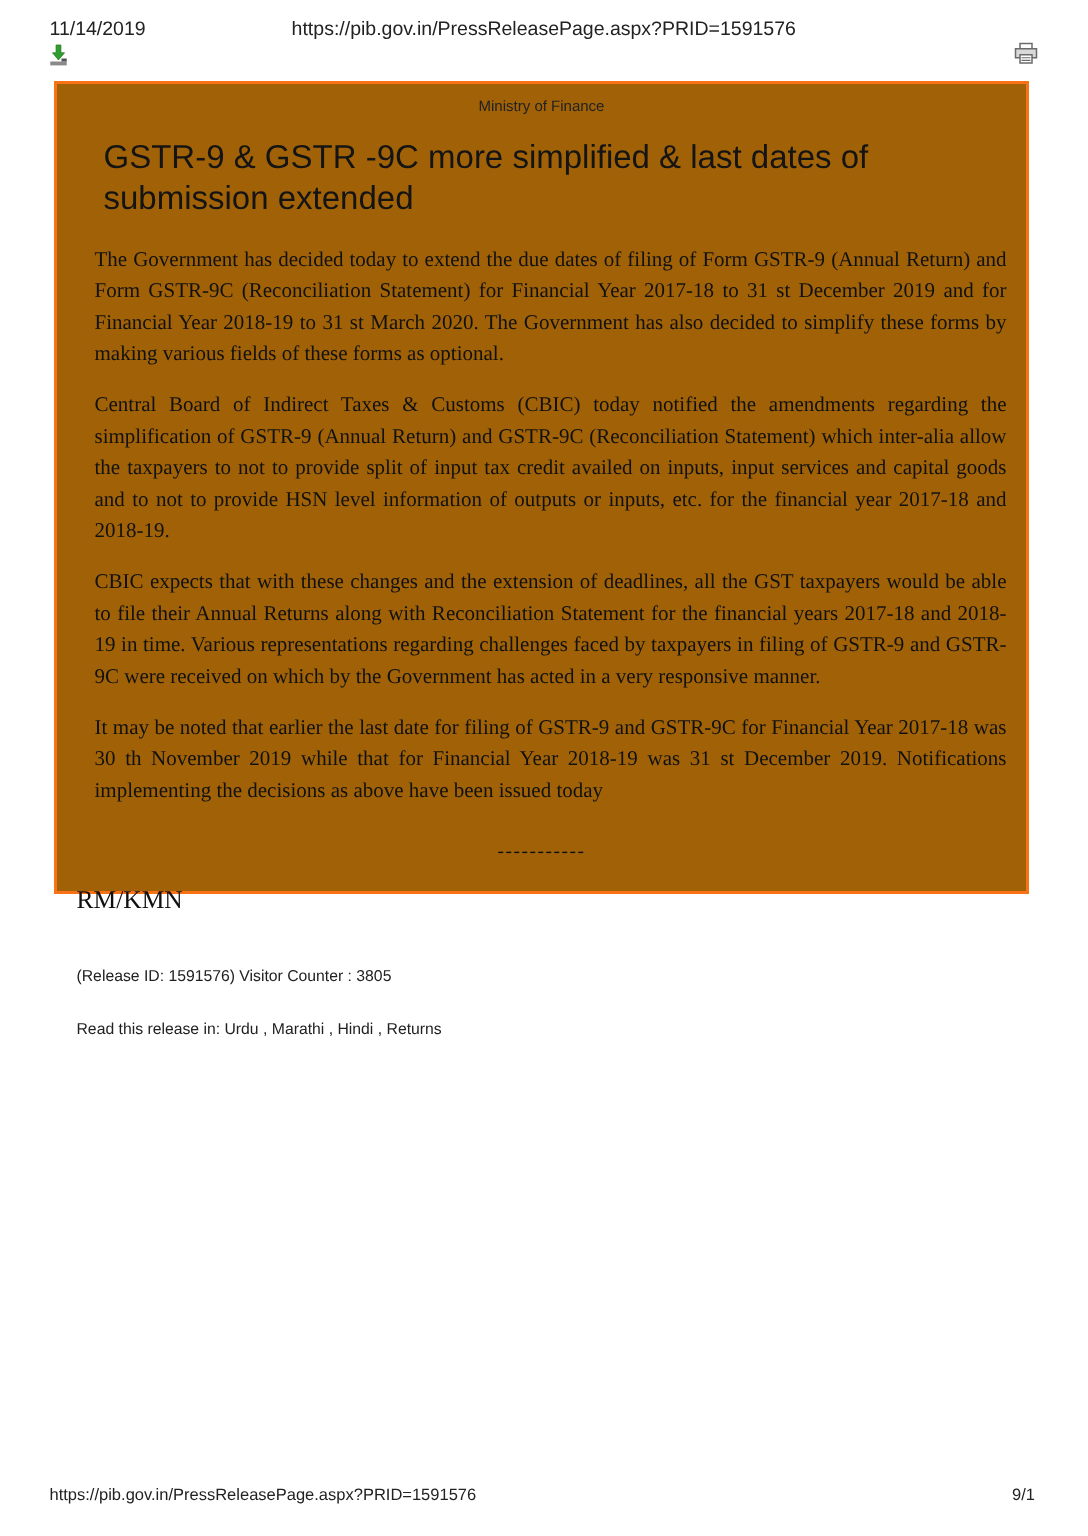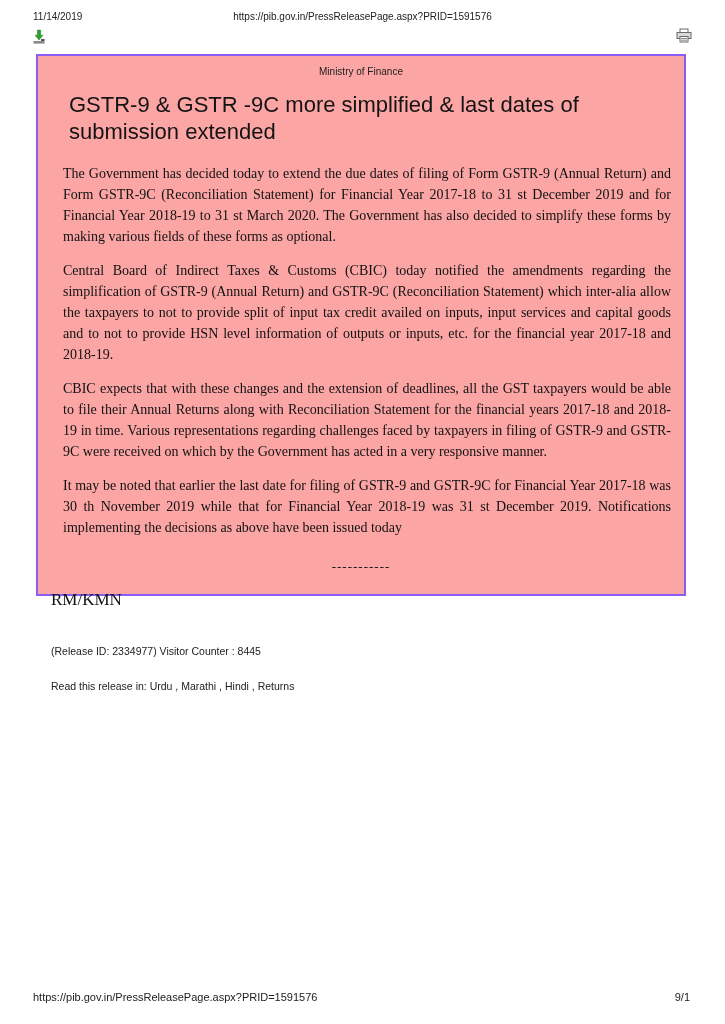--- a/index.html
+++ b/index.html
@@ -13,21 +13,21 @@
     color: #1c1c1c;
     overflow: hidden;
   }
 
   
   .print-header {
     position: absolute;
     top: 11px;
     left: 0;
     width: 100%;
-    font-size: 10px;
+    font-size: 13px;
     color: #222;
   }
   .ph-date { position: absolute; left: 33px; top: 0; }
   .ph-url  { width: 100%; text-align: center; }
 
   
   .dl-icon {
     position: absolute; left: 32px; top: 29px;
     width: 14px; height: 15px; cursor: pointer;
   }
@@ -36,23 +36,23 @@
     width: 16px; height: 15px; cursor: pointer;
   }
 
   
   .release-box {
     position: absolute;
     left: 36px;
     top: 54px;
     width: 650px;
     height: 542px;
-    border: 2px solid #8b5cf6;
+    border: 2px solid #f97316;
     padding: 8px 13px 0 13px;
-    background: #fca5a5;
+    background: #a16207;
   }
 
   .ministry {
     text-align: center;
     font-size: 10px;
     color: #222;
     margin-top: 2px;
   }
 
   .title {
@@ -154,21 +154,21 @@
     <p>The Government has decided today to extend the due dates of filing of Form GSTR-9 (Annual Return) and Form GSTR-9C (Reconciliation Statement) for Financial Year 2017-18 to 31 st December 2019 and for Financial Year 2018-19 to 31 st March 2020. The Government has also decided to simplify these forms by making various fields of these forms as optional.</p>
     <p>Central Board of Indirect Taxes &amp; Customs (CBIC) today notified the amendments regarding the simplification of GSTR-9 (Annual Return) and GSTR-9C (Reconciliation Statement) which inter-alia allow the taxpayers to not to provide split of input tax credit availed on inputs, input services and capital goods and to not to provide HSN level information of outputs or inputs, etc. for the financial year 2017-18 and 2018-19.</p>
     <p>CBIC expects that with these changes and the extension of deadlines, all the GST taxpayers would be able to file their Annual Returns along with Reconciliation Statement for the financial years 2017-18 and 2018-19 in time. Various representations regarding challenges faced by taxpayers in filing of GSTR-9 and GSTR-9C were received on which by the Government has acted in a very responsive manner.</p>
     <p>It may be noted that earlier the last date for filing of GSTR-9 and GSTR-9C for Financial Year 2017-18 was 30 th November 2019 while that for Financial Year 2018-19 was 31 st December 2019. Notifications implementing the decisions as above have been issued today</p>
   </div>
 
   <div class="separator">-----------</div>
 
   <div class="signoff">RM/KMN</div>
 
-  <div class="release-id">(Release ID: 2334977) Visitor Counter : 8445</div>
+  <div class="release-id">(Release ID: 1591576) Visitor Counter : 3805</div>
 
   <div class="read-in">
     <span>Read this release in:</span><span> </span><span class="lang">Urdu</span><span> , </span><span class="lang">Marathi</span><span> , </span><span class="lang">Hindi</span><span> , </span><span class="lang">Returns</span>
   </div>
 </div>
 
 <div class="print-footer">
   <span class="pf-url">https://pib.gov.in/PressReleasePage.aspx?PRID=1591576</span>
   <span class="pf-page">9/1</span>
 </div>

